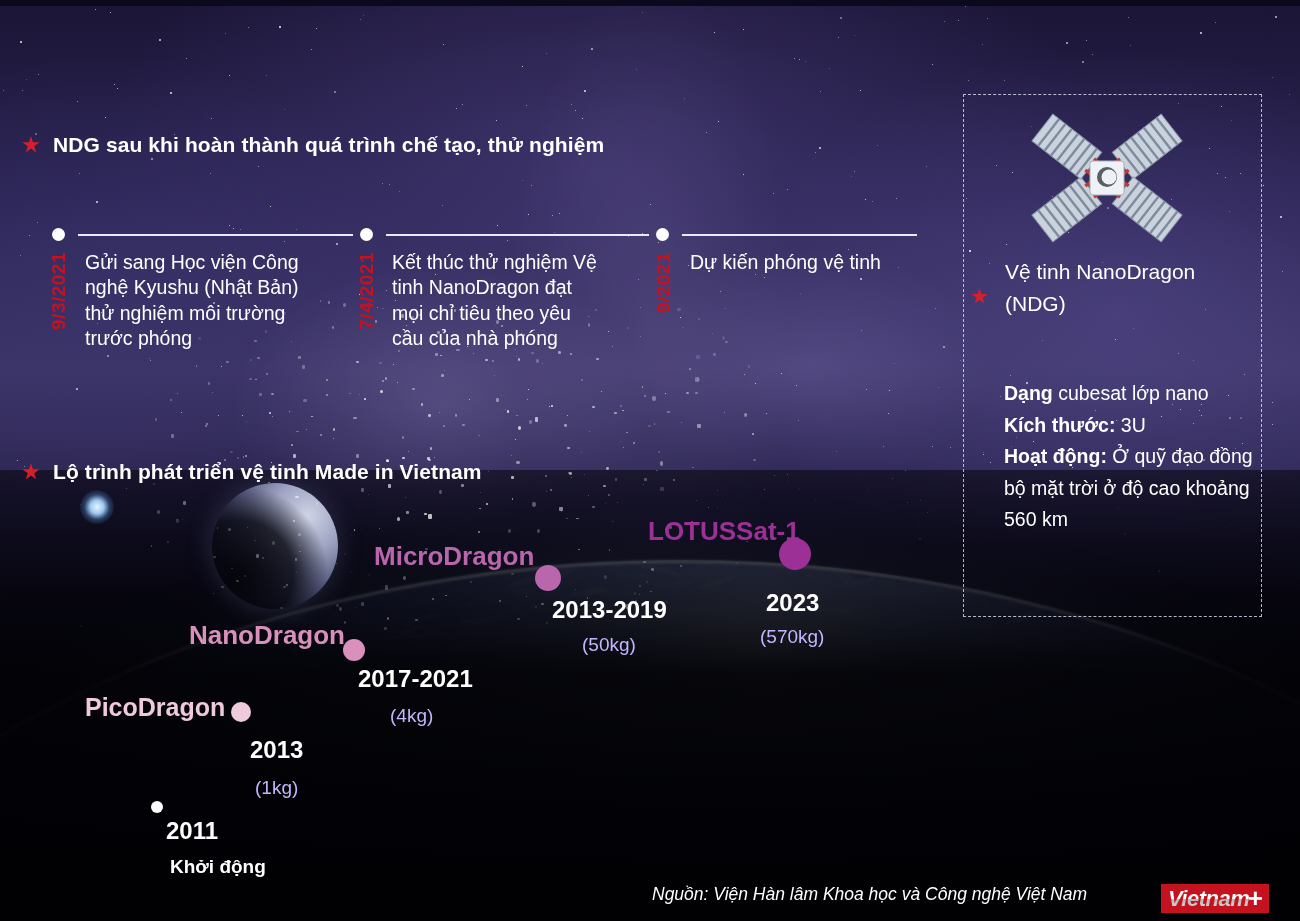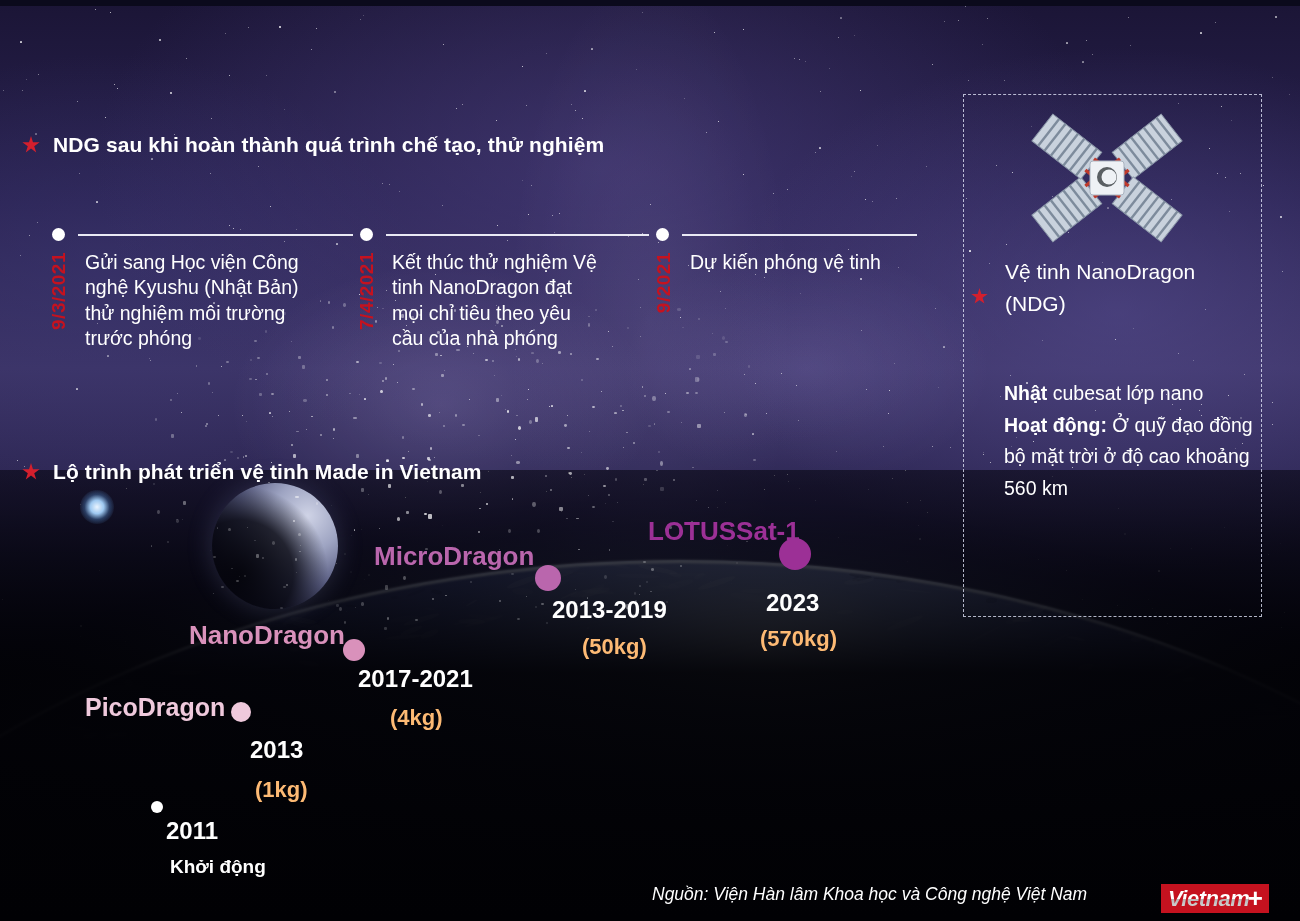--- a/index.html
+++ b/index.html
@@ -74,21 +74,21 @@
   .tl-line{position:absolute;height:2px;background:#e9e9f4;}
   .tl-dot{position:absolute;width:13px;height:13px;border-radius:50%;background:#ffffff;}
   .tl-date{position:absolute;color:#c5121f;font-weight:bold;font-size:19px;
     writing-mode:vertical-rl;transform:rotate(180deg);letter-spacing:.5px;white-space:nowrap;}
   .tl-text{position:absolute;color:#ffffff;font-size:19.5px;line-height:1.30;width:215px;}
 
   
   .rd-name{position:absolute;font-weight:bold;white-space:nowrap;}
   .rd-dot{position:absolute;border-radius:50%;}
   .rd-year{position:absolute;color:#ffffff;font-weight:bold;font-size:24px;white-space:nowrap;}
-  .rd-mass{position:absolute;color:#fdba74;font-weight:bold;font-size:22px;white-space:nowrap;}
+  .rd-mass{position:absolute;color:#c4b5fd;font-weight:normal;font-size:19px;white-space:nowrap;}
   .rd-note{position:absolute;color:#ffffff;font-weight:bold;font-size:19px;white-space:nowrap;}
 
   
   .panel{position:absolute;left:963px;top:94px;width:299px;height:523px;
     border:1px dashed rgba(222,226,245,.80);box-sizing:border-box;}
   .panel-title{position:absolute;left:1005px;top:256px;width:250px;color:#ffffff;
      font-size:21px;font-weight:normal;line-height:1.52;}
   .panel-star{position:absolute;left:971px;top:288px;}
   .panel-specs{position:absolute;left:1004px;top:378px;width:252px;color:#ffffff;
      font-size:19.5px;line-height:1.62;}
@@ -1258,21 +1258,22 @@
         <rect x="-17" y="-17" width="34" height="34" rx="3" fill="#eef1f5" stroke="#a9b3c0" stroke-width="1"></rect>
         <circle cx="0" cy="-1" r="10" fill="#5a5f63"></circle>
         <circle cx="2" cy="-1" r="7.5" fill="#eef1f5"></circle>
       </g>
     </svg>
   </div>
 
   <div class="panel-title">Vệ tinh NanoDragon (NDG)</div>
   <div class="panel-star star star-sm"></div>
   <div class="panel-specs" id="specs">
-      <div><b>Nhật</b><span> cubesat lớp nano</span></div>
+      <div><b>Dạng</b><span> cubesat lớp nano</span></div>
+      <div><b>Kích thước:</b><span> 3U</span></div>
       <div><b>Hoạt động:</b><span> Ở quỹ đạo đồng bộ mặt trời ở độ cao khoảng 560 km</span></div>
     </div>
 
   <div class="footer-src">Nguồn: Viện Hàn lâm Khoa học và Công nghệ Việt Nam</div>
   <div class="logo">
     <span>Vietnam</span>
     <span class="plus">+</span>
   </div>
 
 </div>

